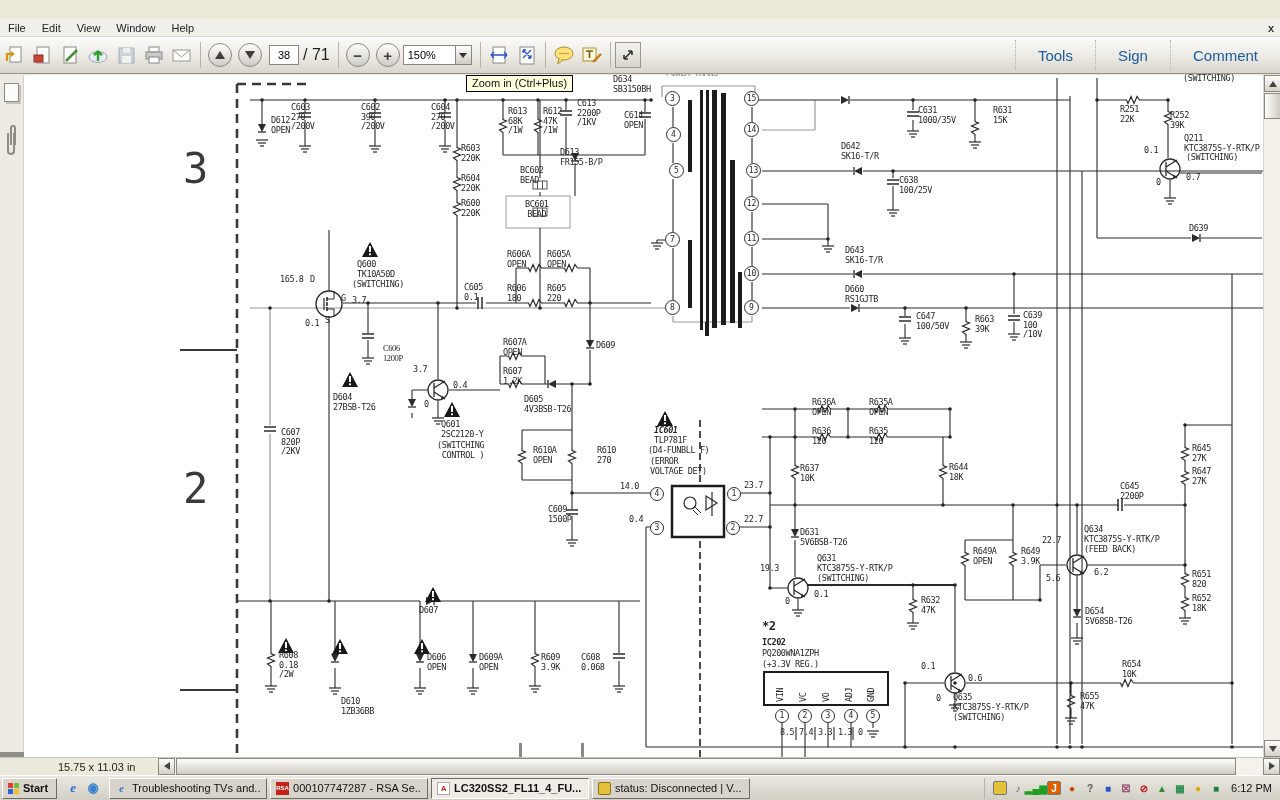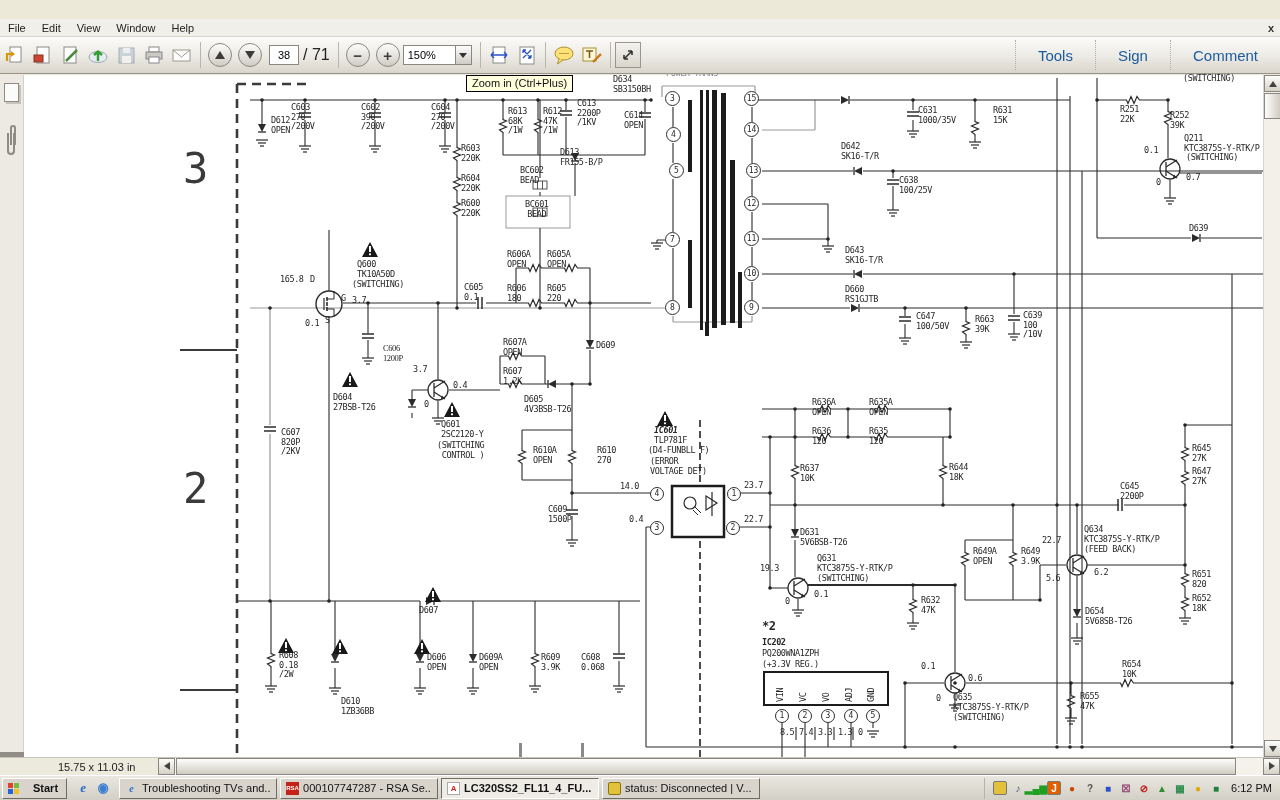--- a/index.html
+++ b/index.html
@@ -72,21 +72,21 @@
   .lbl.bold { font-weight:bold; }
   .lbl.bold2 { font-weight:bold; font-size:12px; }
   .lbl.gray { color:#8a8a8a; }
   .lbl.big { font-size:42px; line-height:42px; color:#3a3a3a; letter-spacing:0; }
   .lbl.vert { transform:rotate(-90deg); transform-origin:0 0; }
   .lbl.pin, .lbl.pin2 { width:15px; height:15px; border:1.3px solid #2f2f2f; border-radius:50%; background:#fff; display:flex; align-items:center; justify-content:center; font-size:8px; line-height:8px; letter-spacing:0; }
   .lbl.pin2 { width:14px; height:14px; }
 
   
   #taskbar { position:absolute; left:0; top:775px; width:1280px; height:25px; background:linear-gradient(180deg,#e9e7df,#d2cfc5); border-top:1px solid #fff; z-index:80; display:flex; align-items:center; }
-  #startbtn { margin-left:2px; height:21px; display:flex; align-items:center; gap:14px; padding:0 8px 0 5px; background:#d8d4cb; border:1px solid; border-color:#fff #6e6b62 #6e6b62 #fff; }
+  #startbtn { margin-left:2px; height:21px; display:flex; align-items:center; gap:4px; padding:0 8px 0 5px; background:#d8d4cb; border:1px solid; border-color:#fff #6e6b62 #6e6b62 #fff; }
   #startbtn .flag { width:11px; height:11px; display:grid; grid-template-columns:5px 5px; grid-template-rows:5px 5px; gap:1px; }
   #startbtn .flag i { display:block; }
   #startbtn span { font-weight:bold; font-size:11px; color:#111; }
   .ql { display:flex; align-items:center; gap:4px; margin:0 8px; }
   .qli { width:16px; height:16px; display:flex; align-items:center; justify-content:center; font-size:13px; font-weight:bold; font-style:italic; color:#2a6fd0; font-family:"Liberation Serif",serif; }
   .taskbtn { height:21px; width:158px; margin-right:3px; display:flex; align-items:center; gap:4px; padding:0 5px; background:#d8d4cb; border:1px solid; border-color:#fff #6e6b62 #6e6b62 #fff; overflow:hidden; }
   .taskbtn.active { background:#efece6; border-color:#6e6b62 #fff #fff #6e6b62; }
   .taskbtn .tlabel { font-size:11px; color:#111; white-space:nowrap; overflow:hidden; }
   .taskbtn.active .tlabel { font-weight:bold; }
   .ticon { width:13px; height:13px; flex:0 0 13px; display:flex; align-items:center; justify-content:center; font-size:10px; }

